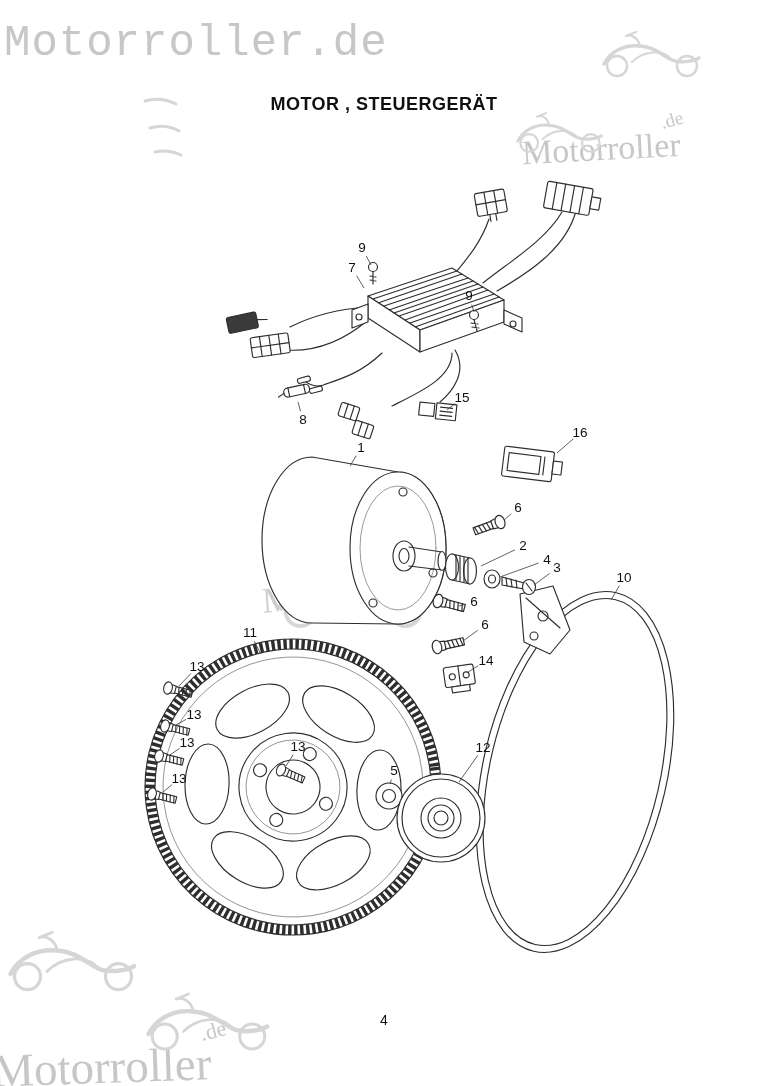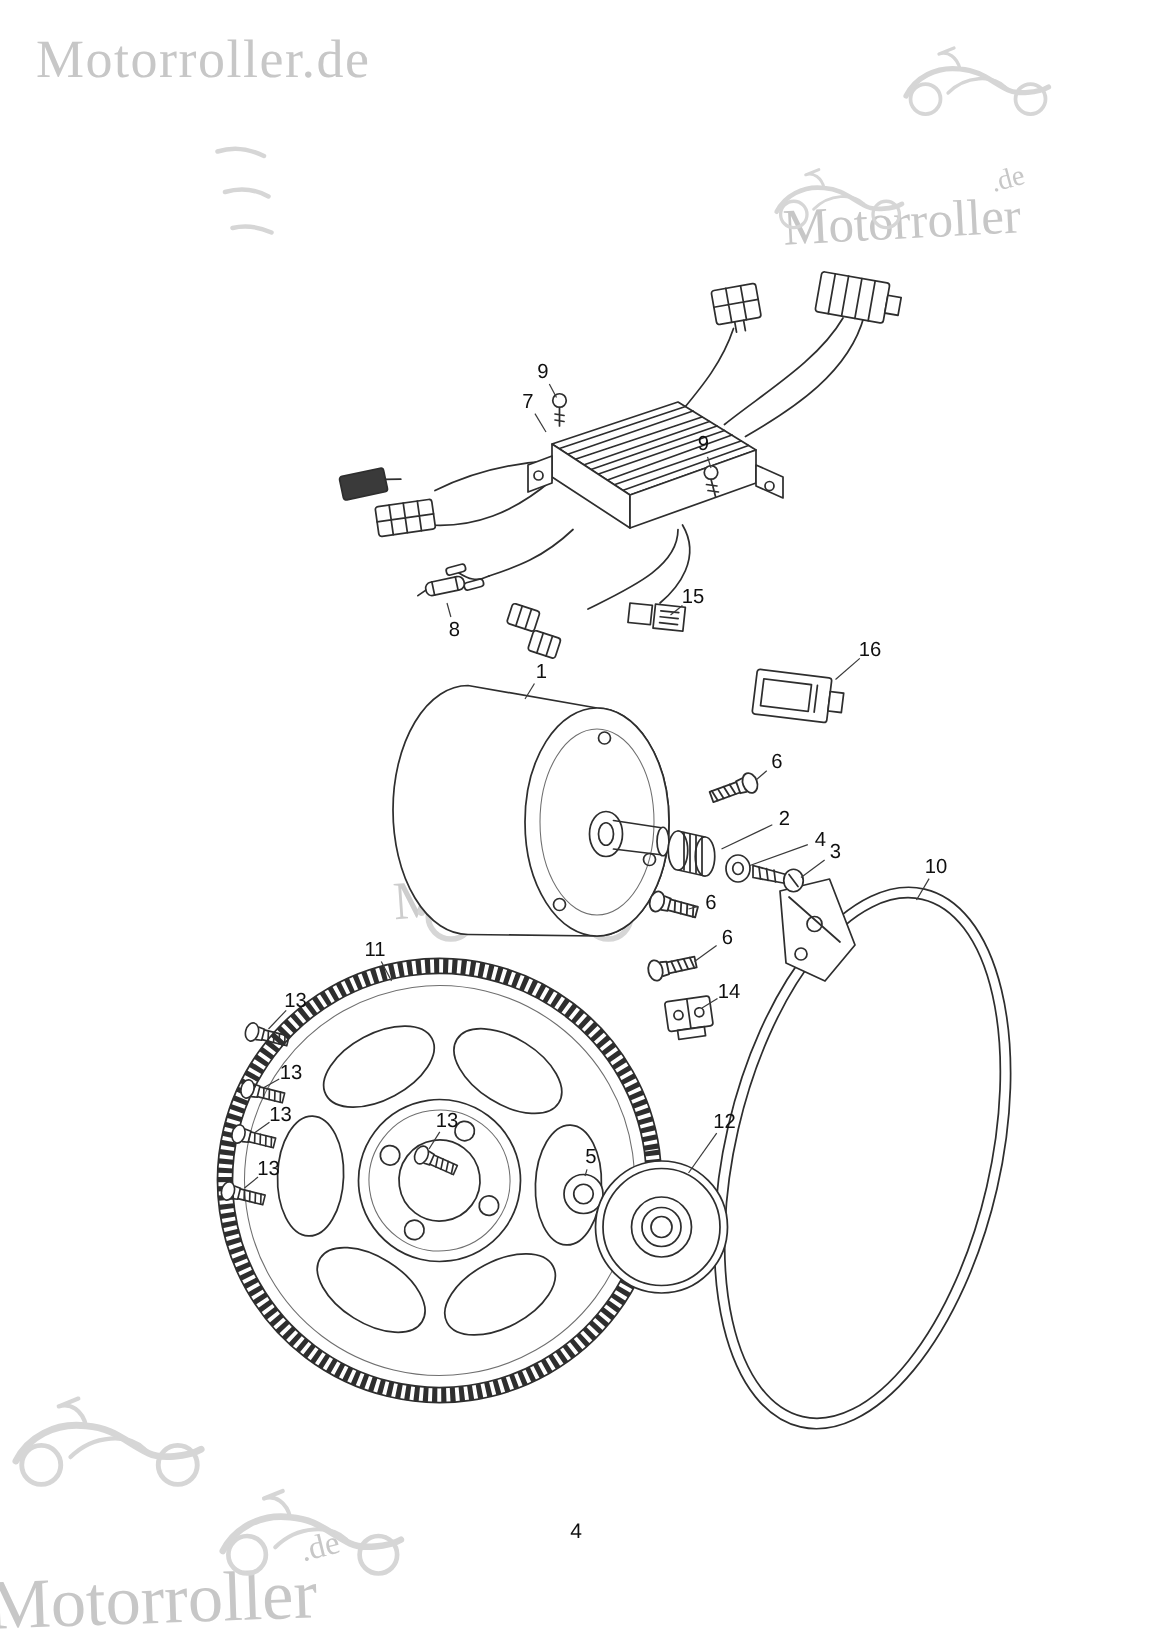--- a/index.html
+++ b/index.html
@@ -7,21 +7,21 @@
     position:relative;width:768px;height:1086px;margin:0 auto;
     background:#ffffff;overflow:hidden;
     font-family:"Liberation Sans",sans-serif;
   }
   
   .wm{
     position:absolute;color:#c7c7c7;
     font-family:"Liberation Serif",serif;
     white-space:nowrap;user-select:none;
   }
-  .wm-topleft{left:24px;top:18px;font-size:36px;letter-spacing:1px;}
+  .wm-topleft{left:4px;top:18px;font-size:44px;letter-spacing:1px;font-family:Liberation Mono, monospace;}
   .wm-right{left:522px;top:130px;font-size:34px;transform:rotate(-3deg);}
   .wm-right .sup{position:absolute;right:-4px;top:-17px;font-size:19px;transform:rotate(-12deg);}
   .wm-center{left:262px;top:574px;font-size:36px;transform:rotate(-4deg);color:#cdcdcd;}
   .wm-center .sup{position:absolute;right:-2px;top:-15px;font-size:18px;transform:rotate(-10deg);}
   .wm-bottom{left:-8px;top:1040px;font-size:47px;transform:rotate(-2deg);}
   .wm-bottom-de{left:200px;top:1018px;font-size:22px;transform:rotate(-14deg);}
   
   .title{
     position:absolute;left:0;top:94px;width:100%;text-align:center;
     font-size:18px;font-weight:bold;letter-spacing:.5px;color:#101010;
@@ -53,20 +53,21 @@
   </div>
 
   <div class="wm wm-center">
     <span class="sup">.de</span>
     <span>Motorroller</span>
   </div>
 
   <div class="wm wm-bottom">Motorroller</div>
   <div class="wm wm-bottom-de">.de</div>
 
+  <div class="title">MOTOR , STEUERGERÄT</div>
 
   <svg class="draw" width="768" height="1086" viewBox="0 0 768 1086">
 
     <defs>
       <g id="scooter" fill="none" stroke-linecap="round">
         <circle cx="15" cy="42" r="10" stroke-width="2.5"></circle>
         <circle cx="85" cy="42" r="10" stroke-width="2.5"></circle>
         <path d="M2 40 C 8 28, 22 20, 38 22 C 52 23, 58 30, 70 36 C 76 39, 90 38, 97 34" stroke-width="3.5"></path>
         <path d="M30 38 C 42 26, 60 26, 68 34" stroke-width="2.2"></path>
         <path d="M38 22 C 36 14, 30 10, 24 12 M24 12 L 34 8" stroke-width="2.2"></path>

